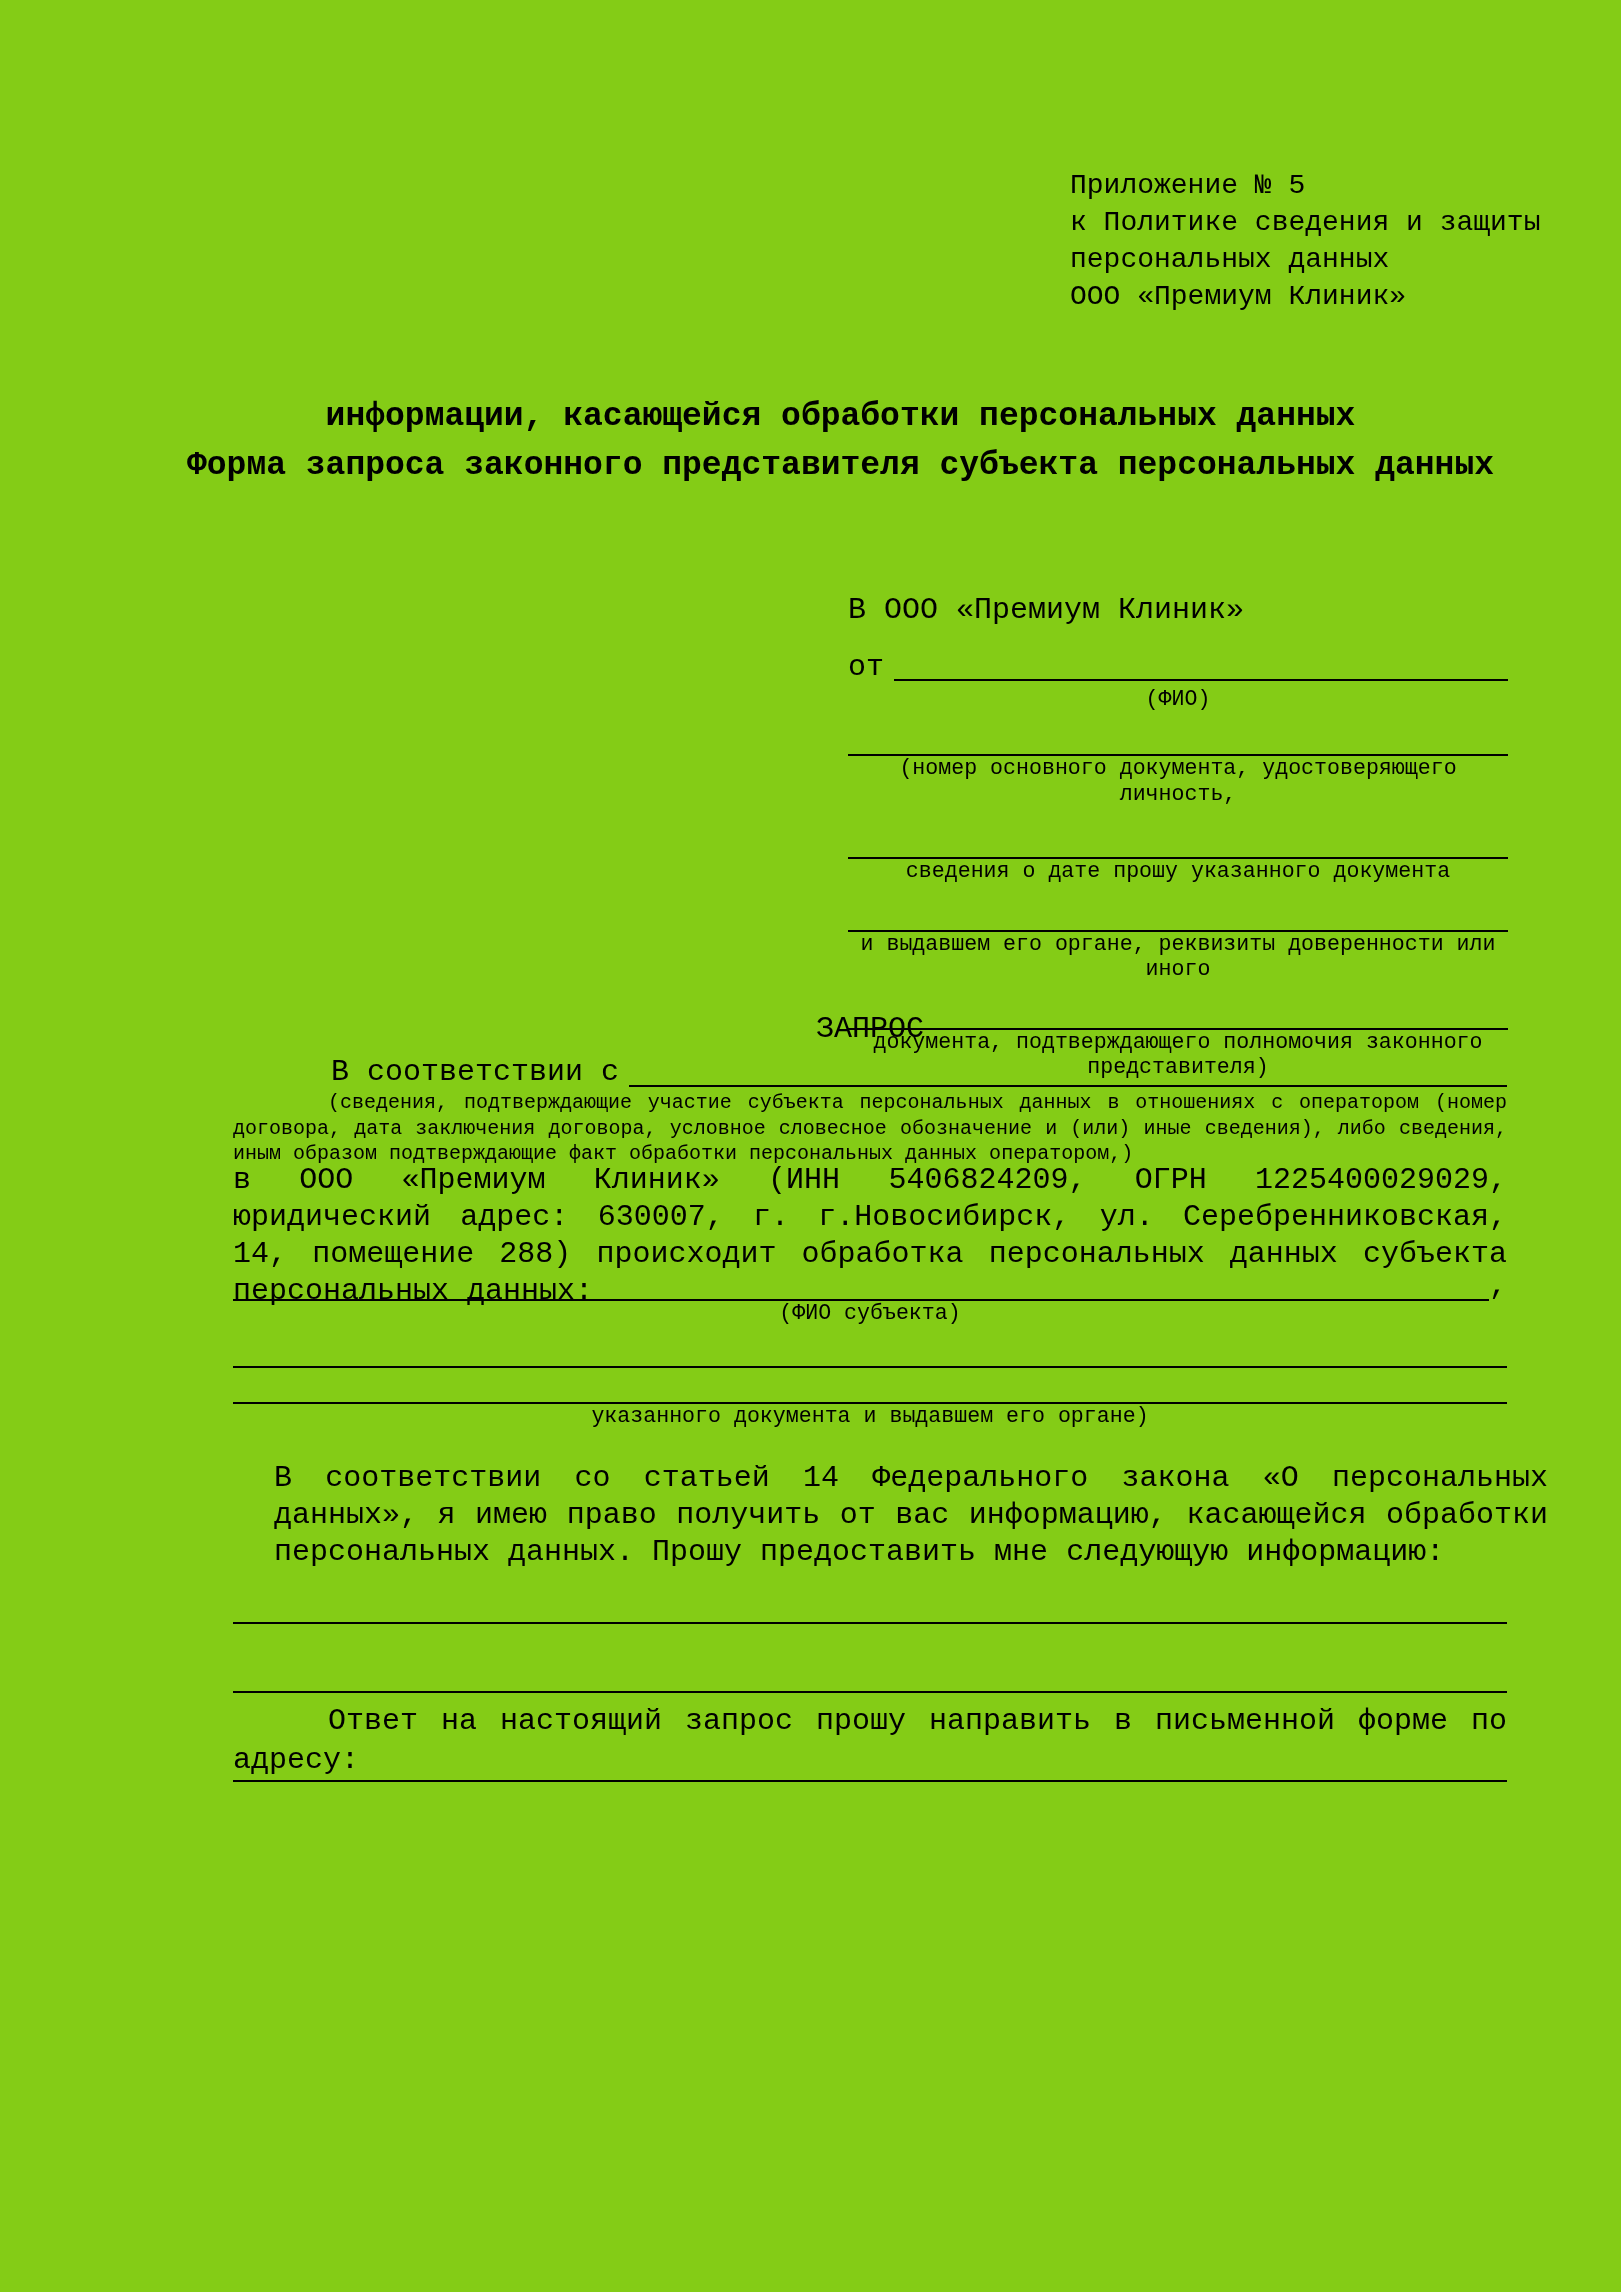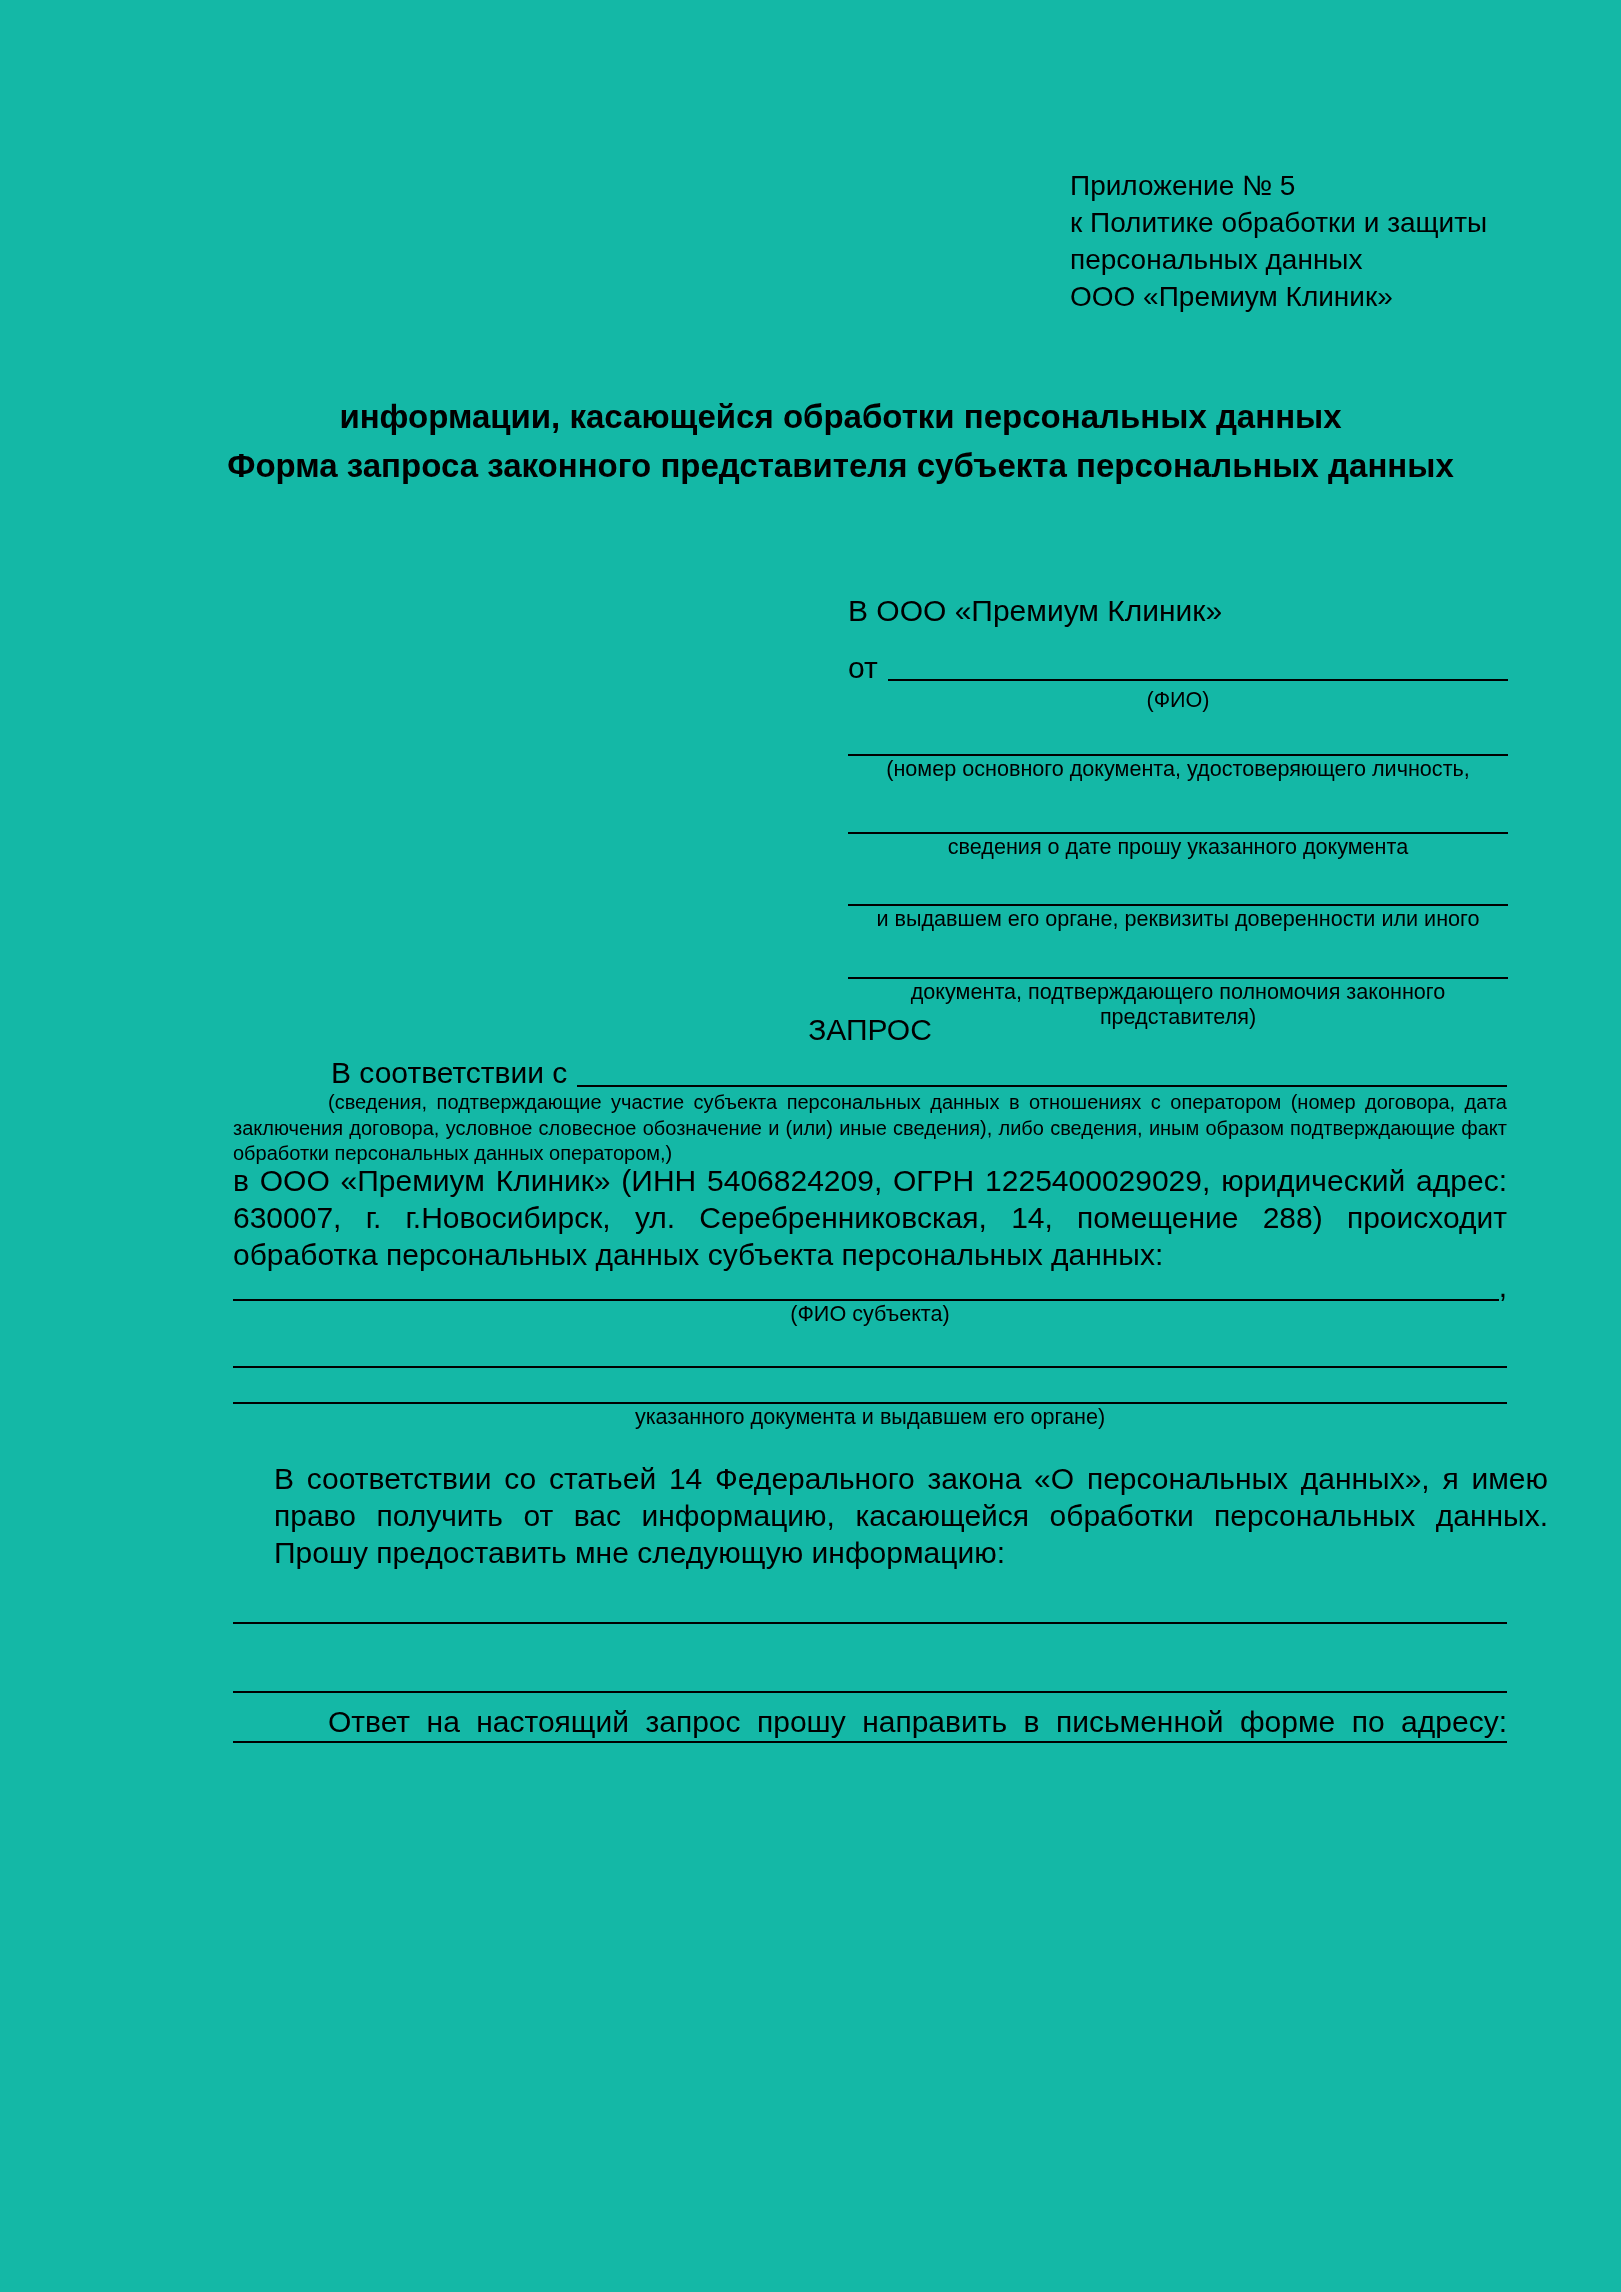--- a/index.html
+++ b/index.html
@@ -1,23 +1,23 @@
 <!DOCTYPE html>
 <html><head>
 <meta charset="utf-8">
 <style>
   html, body { margin: 0; padding: 0; background: #888; }
   .page {
     position: relative;
     width: 1621px;
     height: 2293px;
     margin: 0 auto;
-    background: #14b8a6;
+    background: #84cc16;
     color: #000;
-    font-family: Liberation Sans, sans-serif;
+    font-family: Liberation Mono, monospace;
     overflow: hidden;
   }
 
   
   .annex {
     position: absolute;
     left: 1070px;
     top: 167px;
     font-size: 28px;
     line-height: 37px;
@@ -182,21 +182,21 @@
     margin-bottom: 5.9px;
   }
 </style>
 </head>
 <body>
 
 <div class="page">
 
   <div class="annex">
     <div>Приложение № 5</div>
-    <div>к Политике обработки и защиты</div>
+    <div>к Политике сведения и защиты</div>
     <div>персональных данных</div>
     <div>ООО «Премиум Клиник»</div>
   </div>
 
   <div class="title">
     <div>информации, касающейся обработки персональных данных</div>
     <div>Форма запроса законного представителя субъекта персональных данных</div>
   </div>
 
   <div class="addressee">

